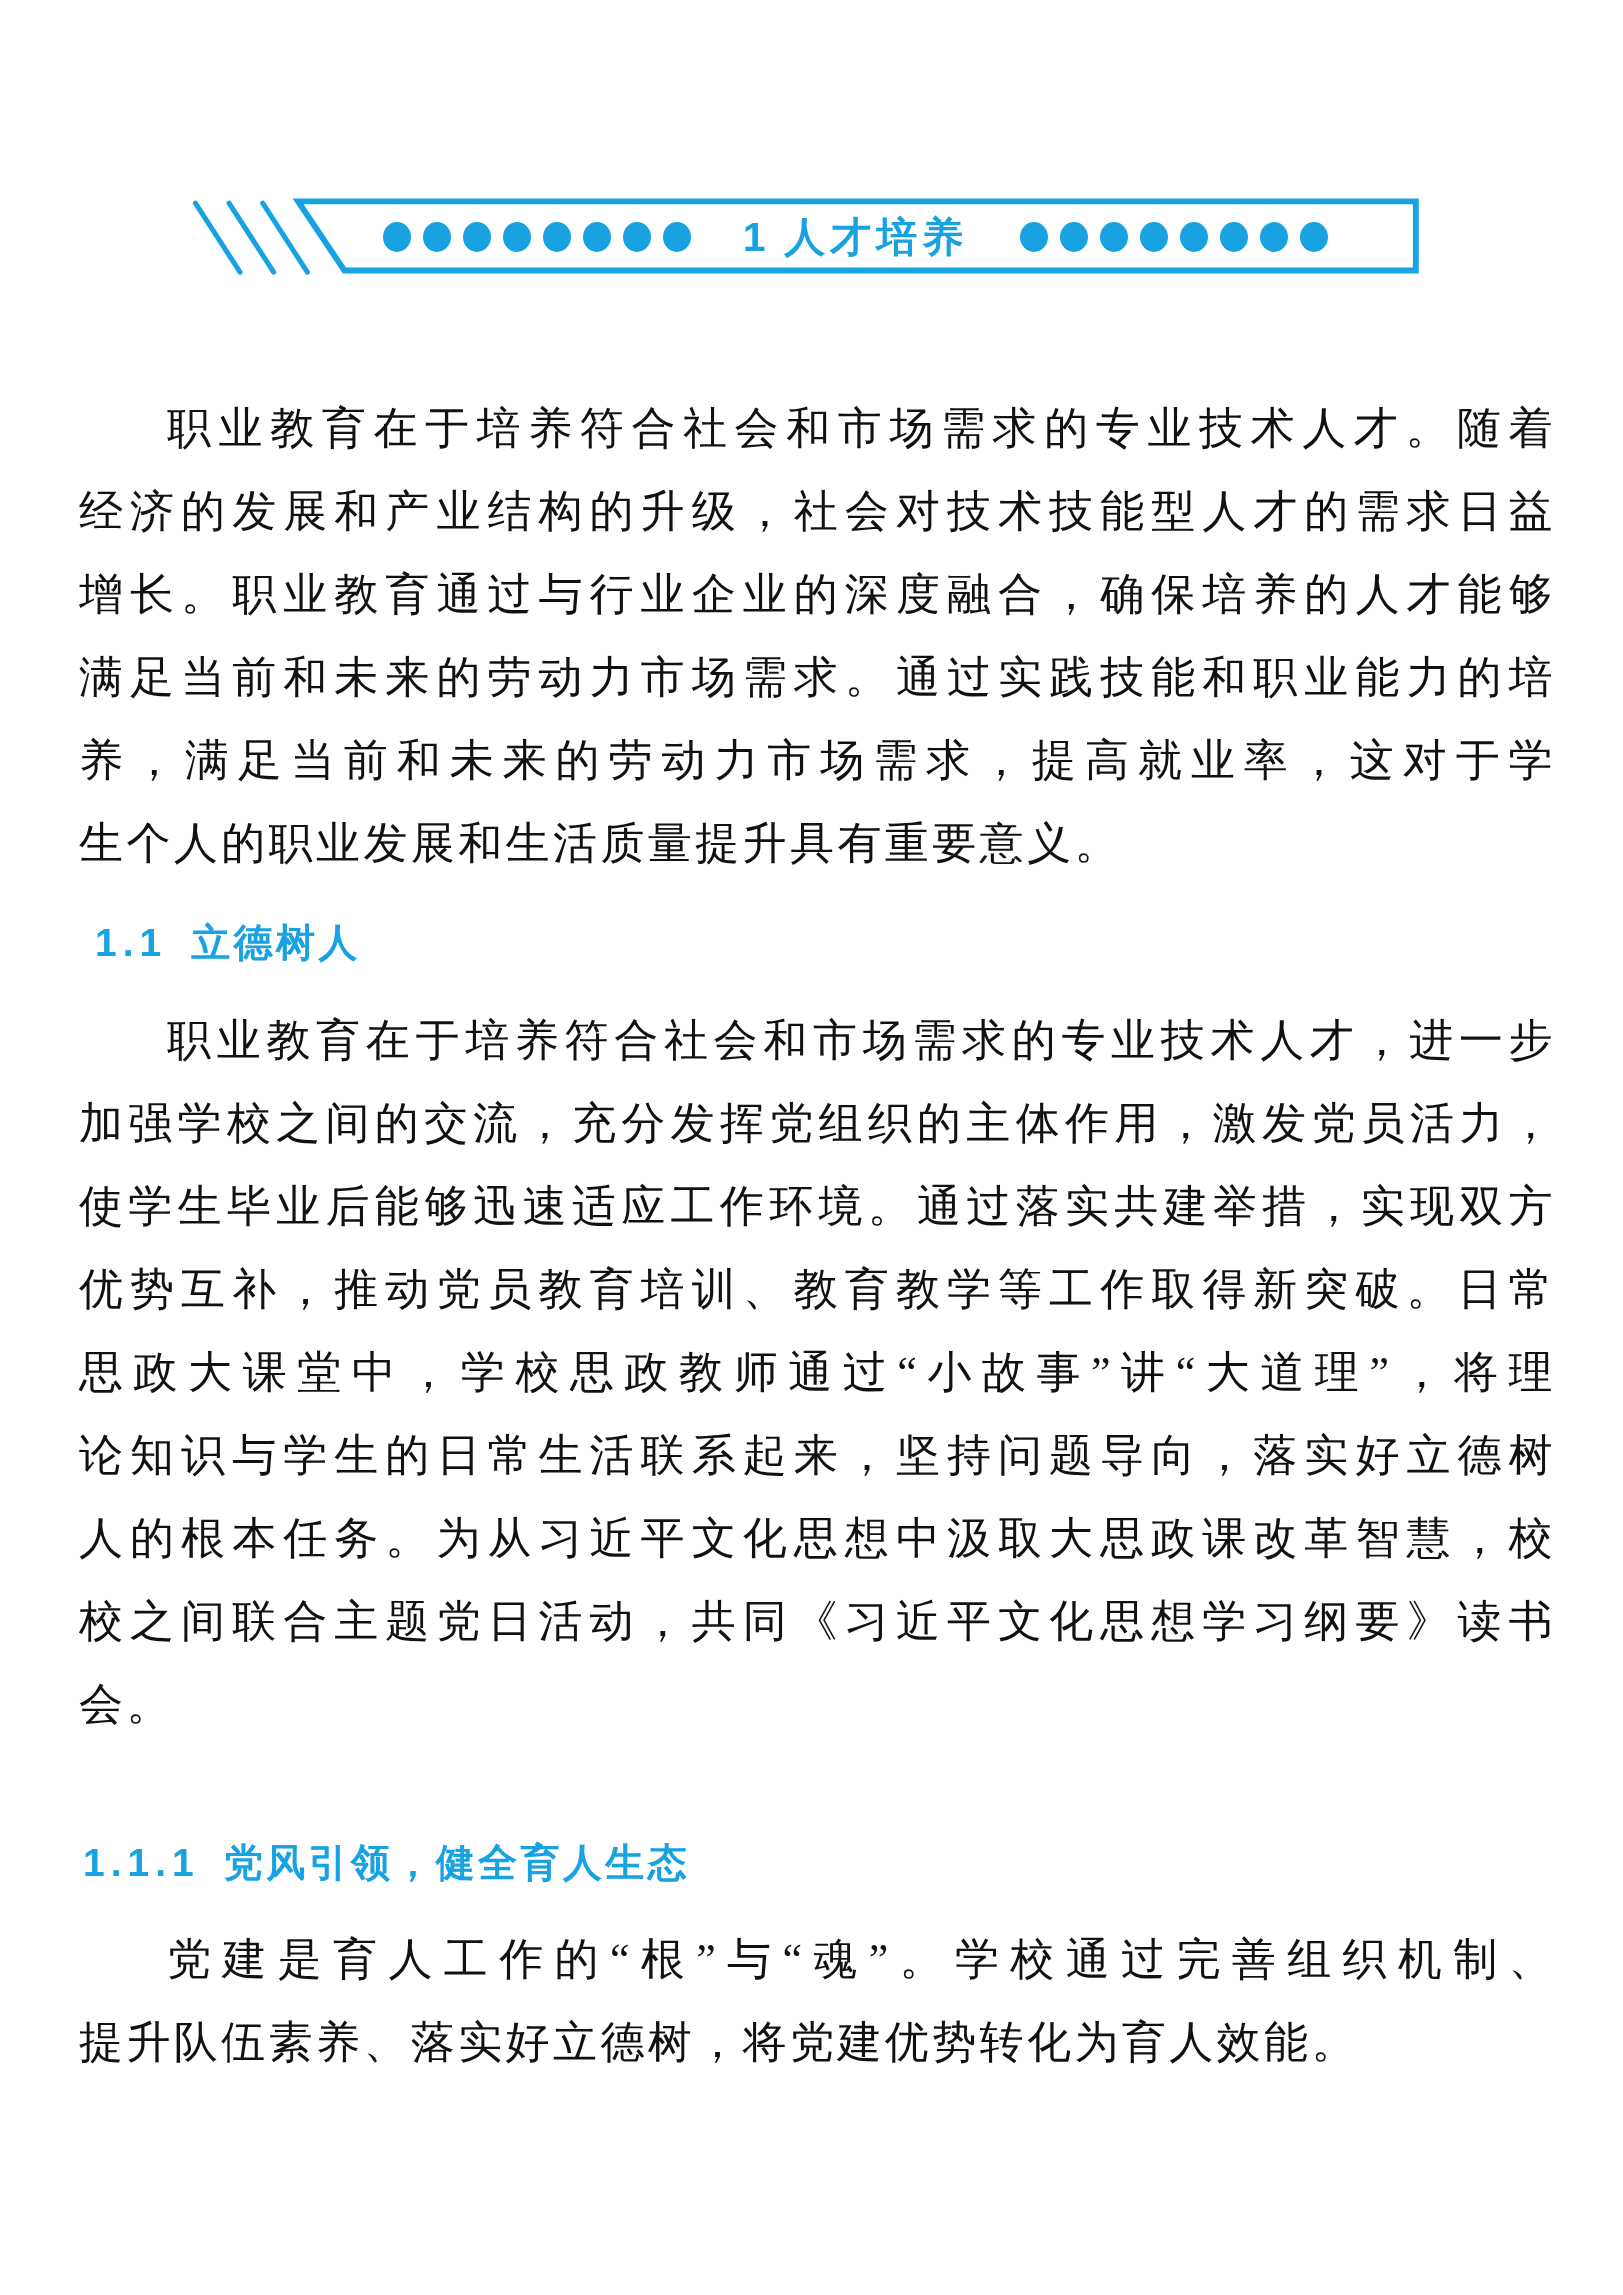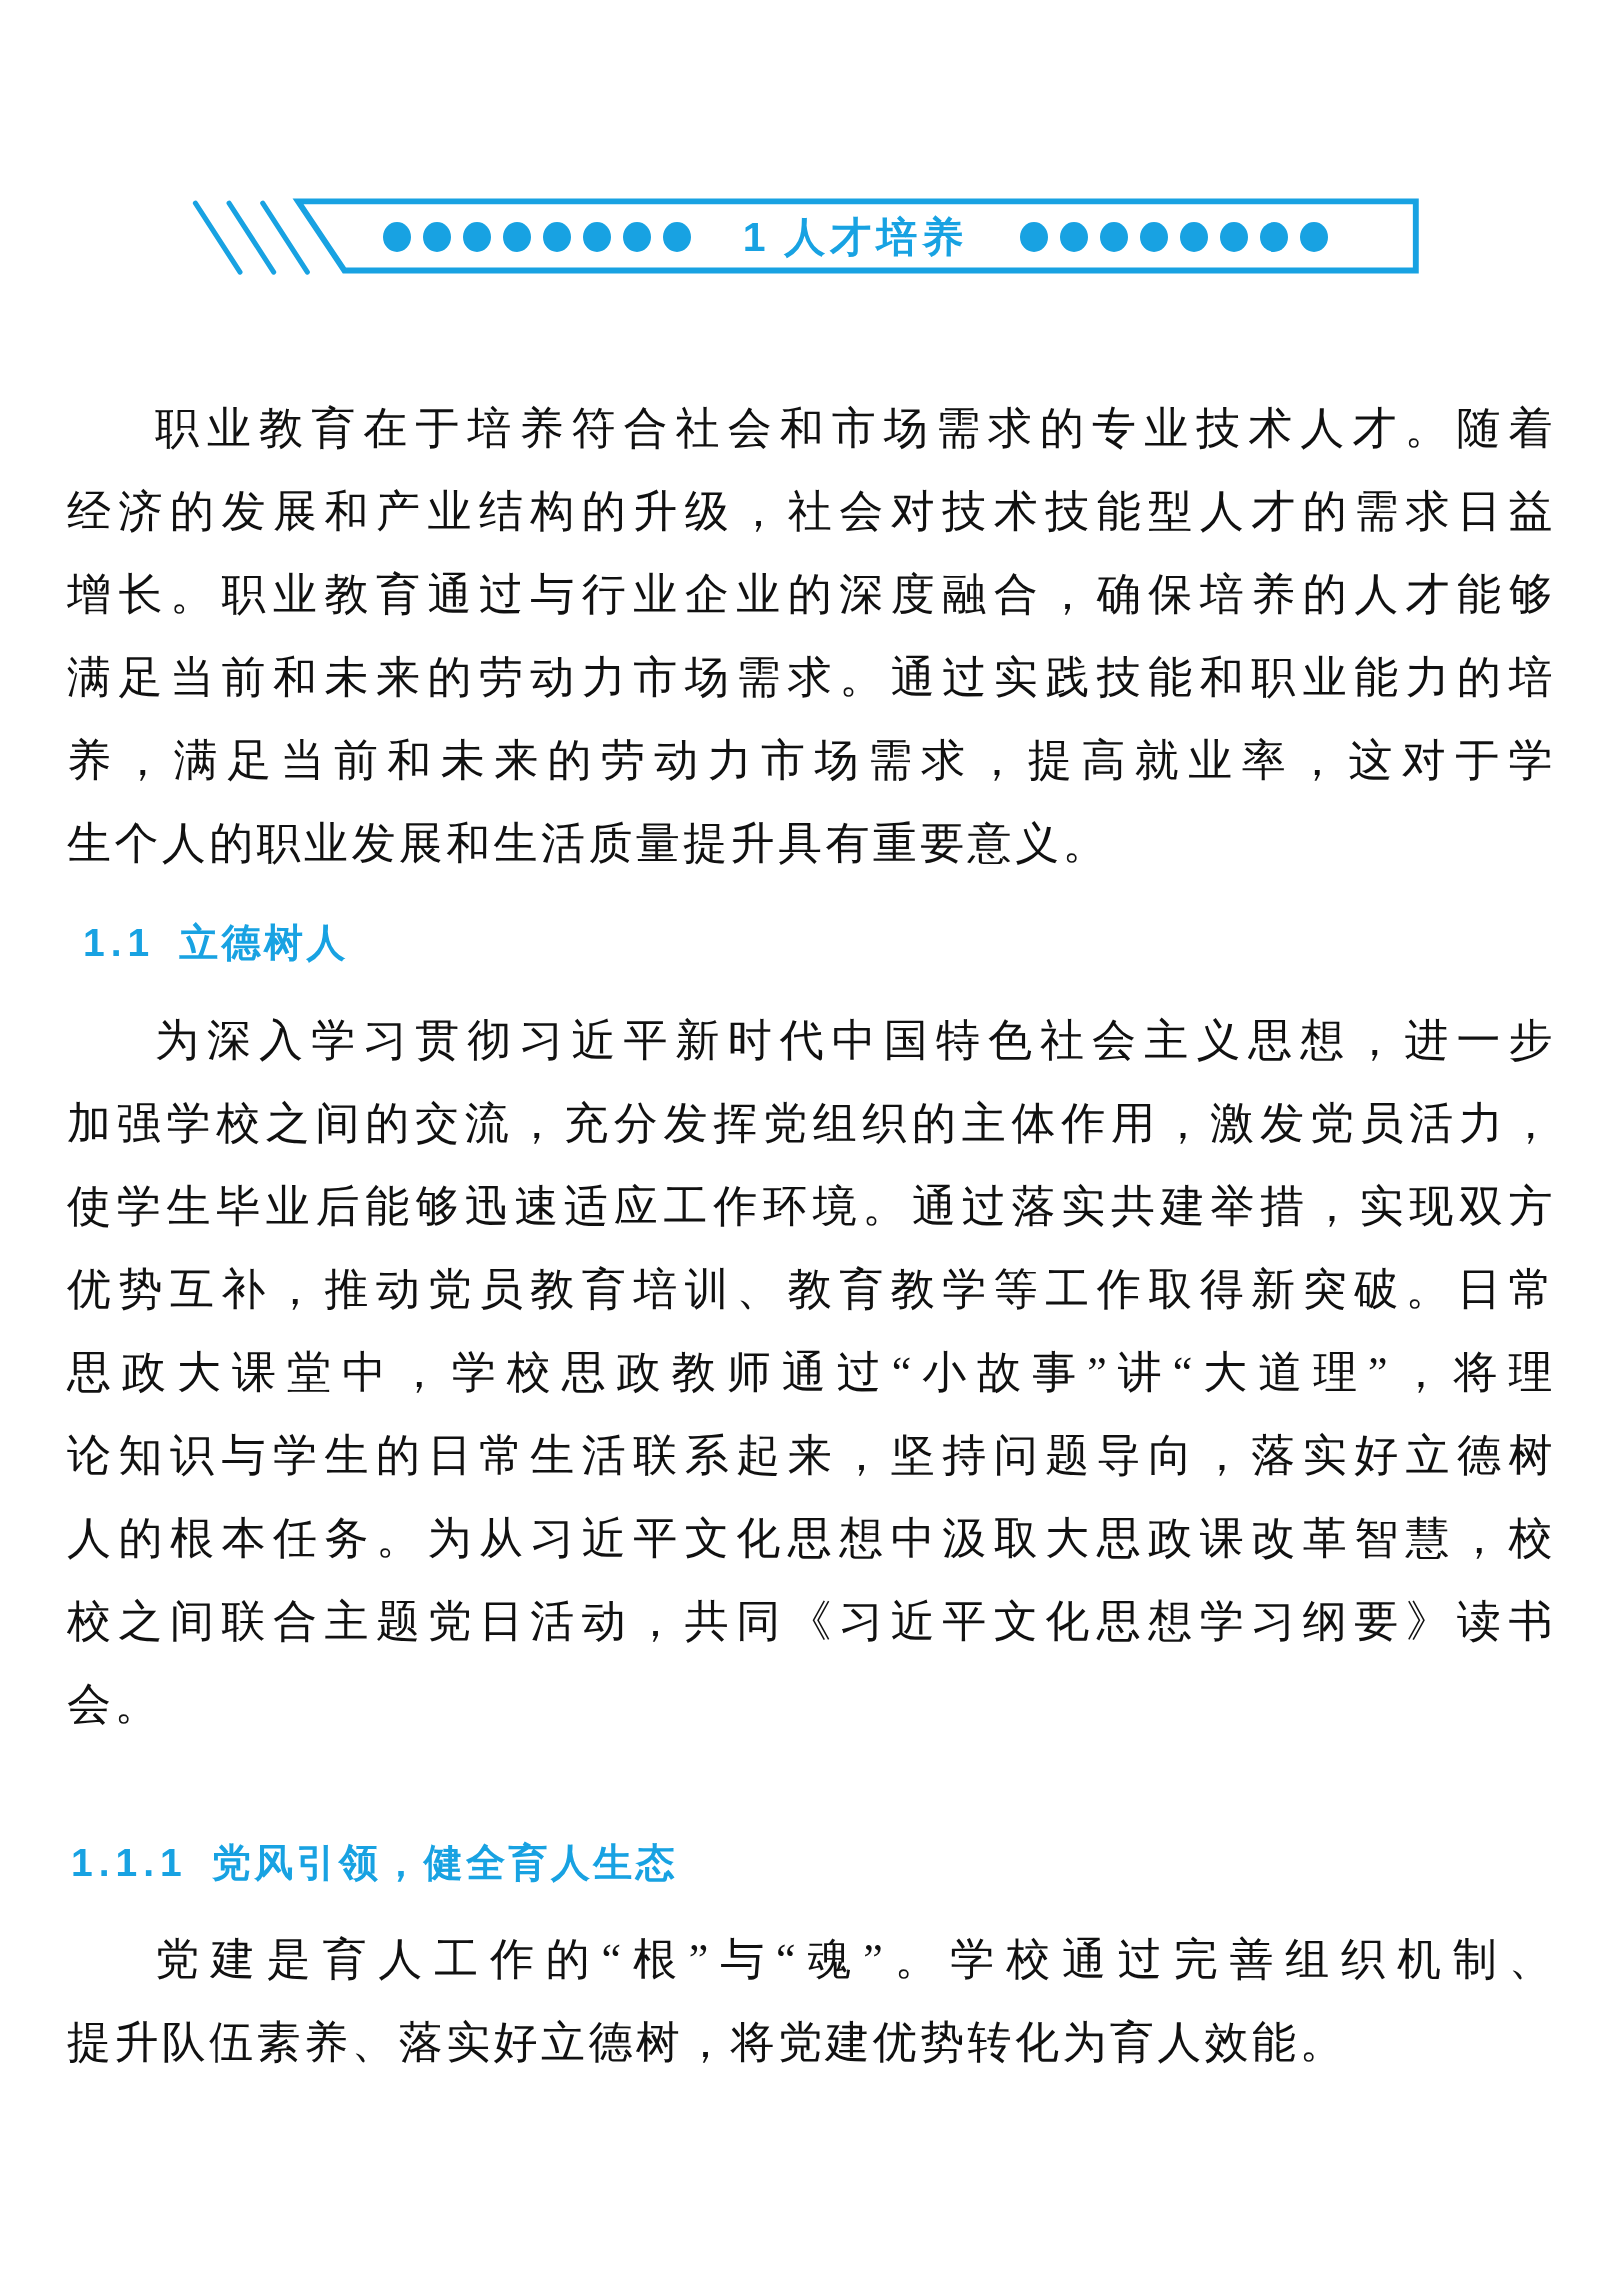--- a/index.html
+++ b/index.html
@@ -51,21 +51,21 @@
     color: var(--accent, #18a2e2);
     white-space: nowrap;
     letter-spacing: 5px;
   }
   .chapter-title .num { margin-right: 18.6px; letter-spacing: 0; }
 
   
   .content {
     position: absolute;
     top: 387px;
-    left: 0;
+    left: 12px;
     right: 0;
     padding: 0 67px;
   }
   .para { margin: 0; font-size: 44px; }
   .tline {
     line-height: 83px;
     letter-spacing: 3.4px;
     text-align: justify;
     text-align-last: justify;
     text-justify: inter-character;
@@ -149,21 +149,21 @@
         <div class="tline">满足当前和未来的劳动力市场需求。通过实践技能和职业能力的培</div>
         <div class="tline">养，满足当前和未来的劳动力市场需求，提高就业率，这对于学</div>
         <div class="tline last">生个人的职业发展和生活质量提升具有重要意义。</div>
       </div>
 
     <div class="sec-heading">
       <span class="num">1.1</span><span class="ttl">立德树人</span>
     </div>
 
     <div class="para">
-        <div class="tline first">为深入学习贯彻习近平新时代中国特色社会主义思想，进一步</div>
+        <div class="tline first">职业教育在于培养符合社会和市场需求的专业技术人才，进一步</div>
         <div class="tline">加强学校之间的交流，充分发挥党组织的主体作用，激发党员活力，</div>
         <div class="tline">使学生毕业后能够迅速适应工作环境。通过落实共建举措，实现双方</div>
         <div class="tline">优势互补，推动党员教育培训、教育教学等工作取得新突破。日常</div>
         <div class="tline">思政大课堂中，学校思政教师通过“小故事”讲“大道理”，将理</div>
         <div class="tline">论知识与学生的日常生活联系起来，坚持问题导向，落实好立德树</div>
         <div class="tline">人的根本任务。为从习近平文化思想中汲取大思政课改革智慧，校</div>
         <div class="tline">校之间联合主题党日活动，共同《习近平文化思想学习纲要》读书</div>
         <div class="tline last">会。</div>
       </div>
 

